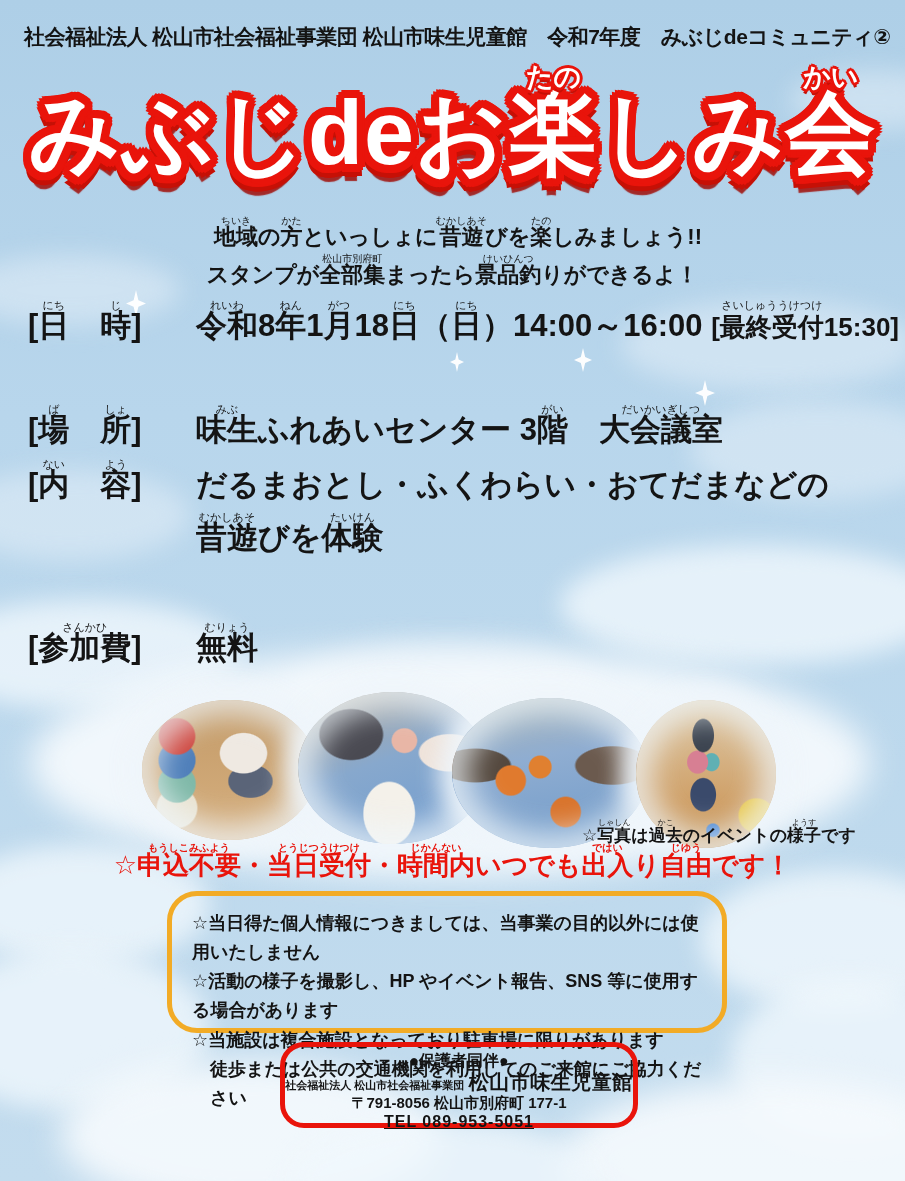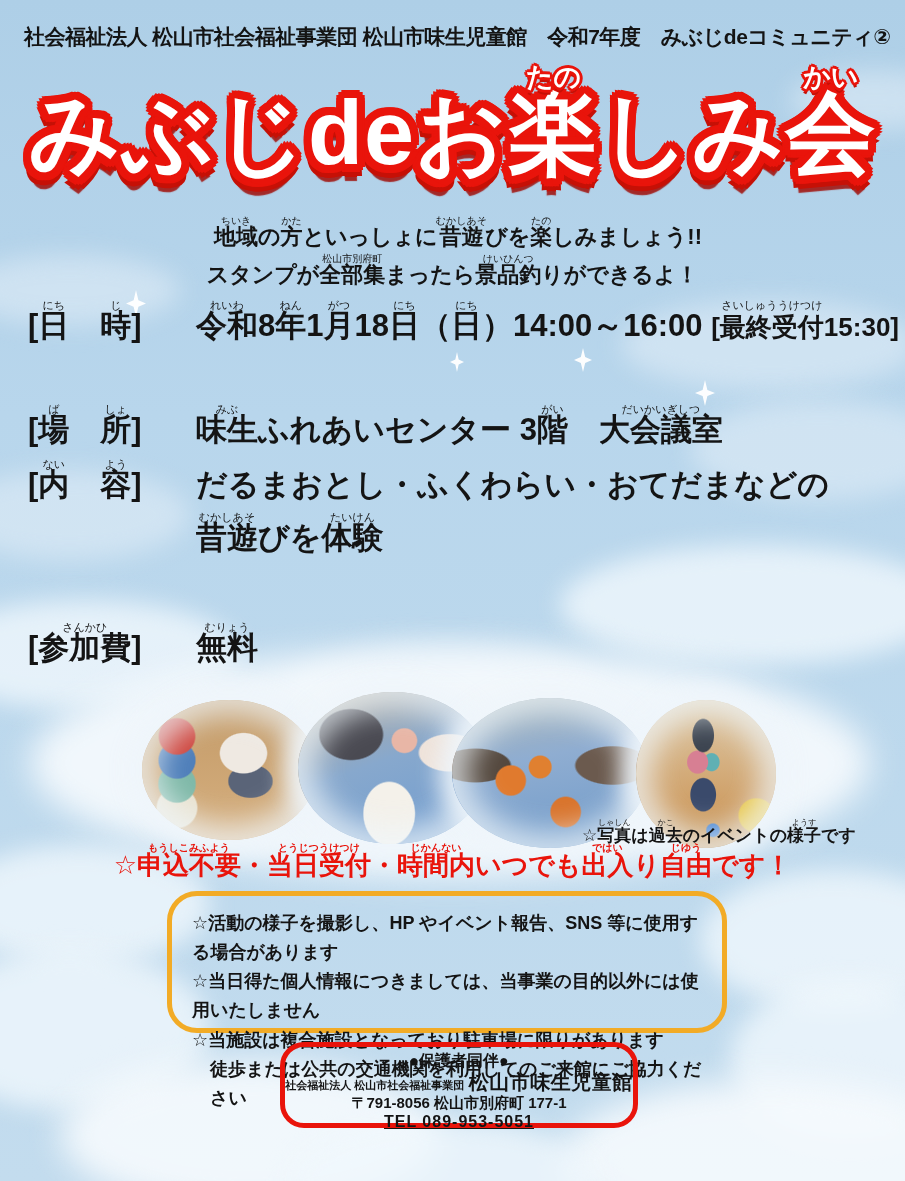--- a/index.html
+++ b/index.html
@@ -186,22 +186,22 @@
 
   <div class="photo p1"></div>
   <div class="photo p2"></div>
   <div class="photo p3"></div>
   <div class="photo p4"></div>
   <div class="photo-caption">☆<ruby>写真<rt>しゃしん</rt></ruby>は<ruby>過去<rt>かこ</rt></ruby>のイベントの<ruby>様子<rt>ようす</rt></ruby>です</div>
 
   <div class="notice">☆<ruby>申込不要<rt>もうしこみふよう</rt></ruby>・<ruby>当日受付<rt>とうじつうけつけ</rt></ruby>・<ruby>時間内<rt>じかんない</rt></ruby>いつでも<ruby>出入<rt>ではい</rt></ruby>り<ruby>自由<rt>じゆう</rt></ruby>です！</div>
 
   <div class="privacy-box">
+    <div>☆当日得た個人情報につきましては、当事業の目的以外には使用いたしません</div>
     <div>☆活動の様子を撮影し、HP やイベント報告、SNS 等に使用する場合があります</div>
-    <div>☆当日得た個人情報につきましては、当事業の目的以外には使用いたしません</div>
     <div>☆当施設は複合施設となっており駐車場に限りがあります</div>
     <div class="indent">徒歩または公共の交通機関を利用してのご来館にご協力ください</div>
   </div>
 
   <div class="contact-box">
     <div class="contact-heading">●保護者同伴●</div>
     <div class="contact-org">
       <span class="org-small">社会福祉法人 松山市社会福祉事業団</span>
       <span class="org-main">松山市味生児童館</span>
     </div>

